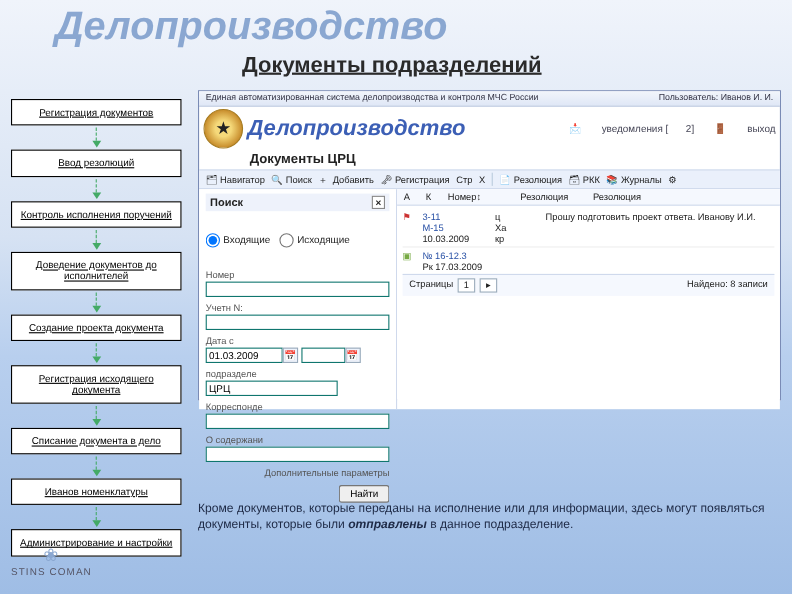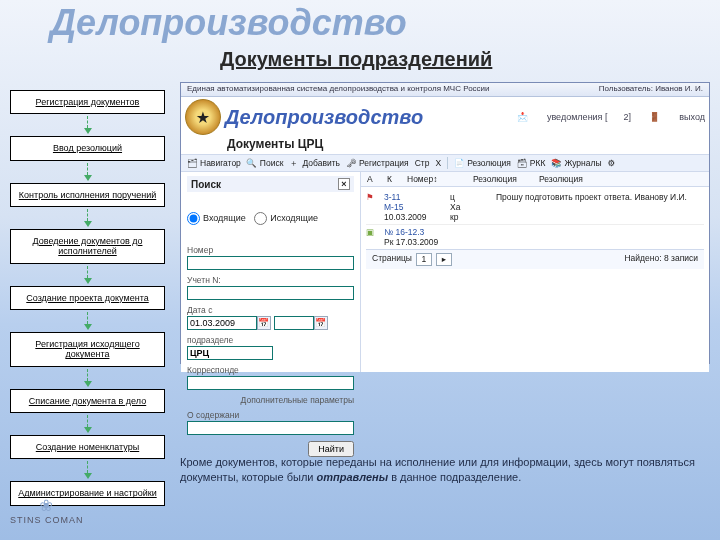--- a/index.html
+++ b/index.html
@@ -83,21 +83,21 @@
   <div class="step">Регистрация исходящего документа</div>
   <div class="arrow">
       <div class="line"></div>
       <div class="head"></div>
     </div>
   <div class="step">Списание документа в дело</div>
   <div class="arrow">
       <div class="line"></div>
       <div class="head"></div>
     </div>
-  <div class="step">Создание номенклатуры</div>
+  <div class="step">Иванов номенклатуры</div>
   <div class="arrow">
       <div class="line"></div>
       <div class="head"></div>
     </div>
   <div class="step">Администрирование и настройки</div>
 </div>
 
 <div class="app">
   <div class="app-top">
     <span>Единая автоматизированная система делопроизводства и контроля МЧС России</span>
@@ -160,26 +160,26 @@
           <span>Поиск</span>
           <span class="x">×</span>
         </div>
       <div class="radio-row">
         <label><input type="radio" checked="" style=""><span>Входящие</span></label>
         <label style="margin-left:6px;"><input type="radio" style=""><span>Исходящие</span></label>
       </div>
       <div class="field"><label>Номер</label><input type="text" style=""></div>
       <div class="field"><label>Учетн N:</label><input type="text" style=""></div>
       <div class="field inline"><label>Дата с</label><input type="text" value="01.03.2009" style=""><span class="calbtn">📅</span> <input type="text" style="width: 40px;"><span class="calbtn">📅</span></div>
-      <div class="field inline"><label>подразделе</label><input type="text" style="width: 86px; font-weight: bold;" value="ЦРЦ"></div>
+      <div class="field inline"><label>подразделе</label><input type="text" style="width: 120px;" value="ЦРЦ"></div>
       <div class="field"><label>Корреспонде</label><input type="text" style=""></div>
+      <div class="field"><label>О содержани</label><input type="text" style=""></div>
       <div class="field">
           <label class="link">Дополнительные параметры</label>
         </div>
-      <div class="field"><label>О содержани</label><input type="text" style=""></div>
       <div class="find-row"><button>Найти</button></div>
     </div>
 
     <div class="results">
       <div class="toolbar2" style="margin:-4px -5px 3px -5px;">
         <span class="col-A">А</span>
         <span class="col-K">К</span>
         <span style="width:60px"><span>Номер</span><span>↕</span></span>
         <span style="width:60px">Резолюция</span>
         <span>Резолюция</span>

